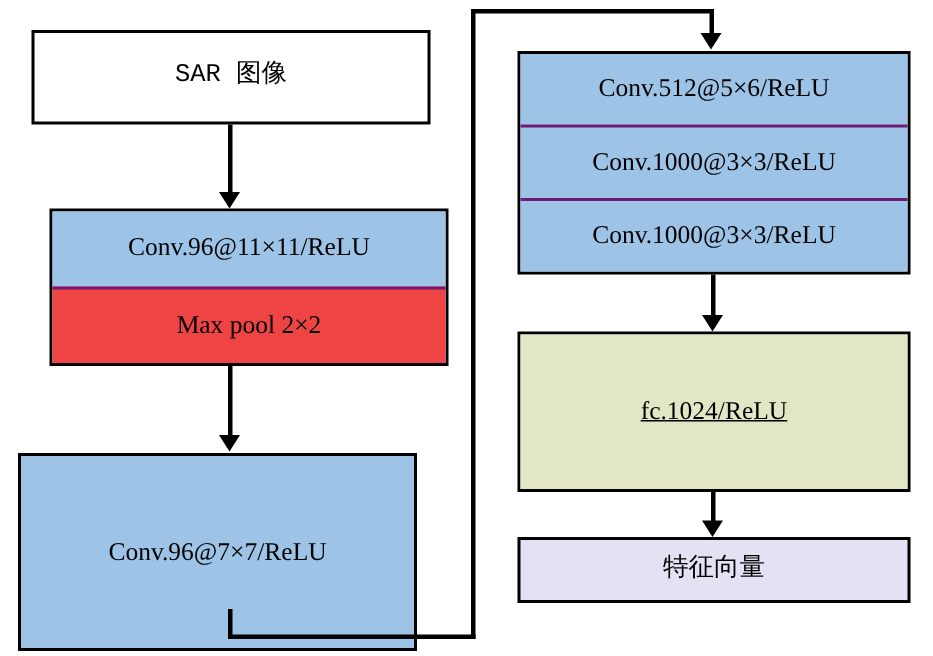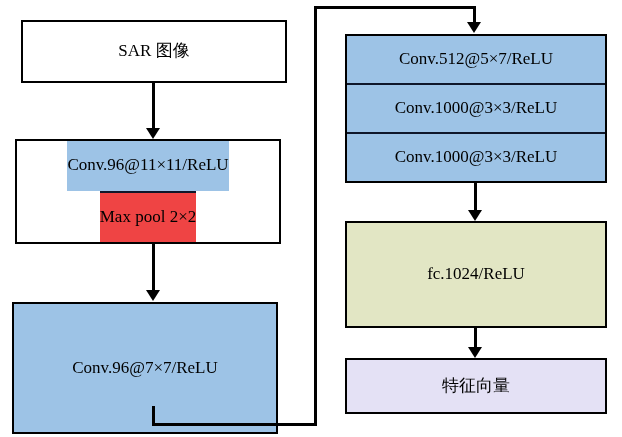--- a/index.html
+++ b/index.html
@@ -44,30 +44,30 @@
     display: flex;
     align-items: center;
     justify-content: center;
     text-align: center;
     color: #000000;
     font-size: 17px;
     line-height: 1.1;
     white-space: nowrap;
   }
   .group .row + .row {
-    border-top: 2px solid #0f172a;
+    border-top: 2px solid #701a75;
   }
   .fill-blue   { background: #9dc3e6; }
   .fill-orange { background: #ef4444; }
   .fill-olive  { background: #e2e6c4; }
   .fill-lav    { background: #e4e1f5; }
   .fill-white  { background: #ffffff; }
 
   .cjk {
-    font-family: Liberation Serif, serif;
+    font-family: Liberation Mono, monospace;
   }
 
   
   .vline {
     position: absolute;
     width: 3px;
     background: #000000;
   }
   .hline {
     position: absolute;
@@ -88,52 +88,52 @@
 
 <div id="diagram">
 
   <div class="box fill-white" style="left:21px; top:20px; width:266px; height:63px;">
     <span class="cjk">SAR 图像</span>
   </div>
 
   <div class="vline" style="left:152px; top:83px; height:48px;"></div>
   <div class="arrowhead" style="left:146px; top:128px;"></div>
 
-  <div class="group" style="left:15px; top:139px; width:266px; height:105px;align-items:center;">
+  <div class="group" style="left:33px; top:139px; width:266px; height:105px;">
     <div class="row fill-blue">Conv.96@11×11/ReLU</div>
     <div class="row fill-orange">Max pool 2×2</div>
   </div>
 
   <div class="vline" style="left:152px; top:244px; height:48px;"></div>
   <div class="arrowhead" style="left:146px; top:290px;"></div>
 
   <div class="group" style="left:12px; top:302px; width:266px; height:132px;">
     <div class="row fill-blue">Conv.96@7×7/ReLU</div>
   </div>
 
   <div class="vline" style="left:152px; top:406px; height:20px;"></div>
   <div class="hline" style="left:152px; top:423px; width:165px;"></div>
   <div class="vline" style="left:314px; top:6px; height:420px;"></div>
   <div class="hline" style="left:314px; top:6px; width:162px;"></div>
   <div class="vline" style="left:473px; top:6px; height:18px;"></div>
   <div class="arrowhead" style="left:467px; top:22px;"></div>
 
   <div class="group" style="left:345px; top:34px; width:262px; height:149px;">
-    <div class="row fill-blue">Conv.512@5×7/ReLU</div>
+    <div class="row fill-blue">Conv.512@5×6/ReLU</div>
     <div class="row fill-blue">Conv.1000@3×3/ReLU</div>
     <div class="row fill-blue">Conv.1000@3×3/ReLU</div>
   </div>
 
   <div class="vline" style="left:474px; top:183px; height:31px;"></div>
   <div class="arrowhead" style="left:468px; top:210px;"></div>
 
-  <div class="group" style="left:345px; top:221px; width:262px; height:107px;">
+  <div class="group" style="left:345px; top:221px; width:262px; height:107px;text-decoration:underline;">
     <div class="row fill-olive">fc.1024/ReLU</div>
   </div>
 
   <div class="vline" style="left:474px; top:328px; height:24px;"></div>
   <div class="arrowhead" style="left:468px; top:347px;"></div>
 
-  <div class="box fill-lav" style="left:345px; top:358px; width:262px; height:56px;">
+  <div class="box fill-lav" style="left:345px; top:358px; width:262px; height:44px;">
     <span class="cjk">特征向量</span>
   </div>
 
 </div>
 
 </body></html>

